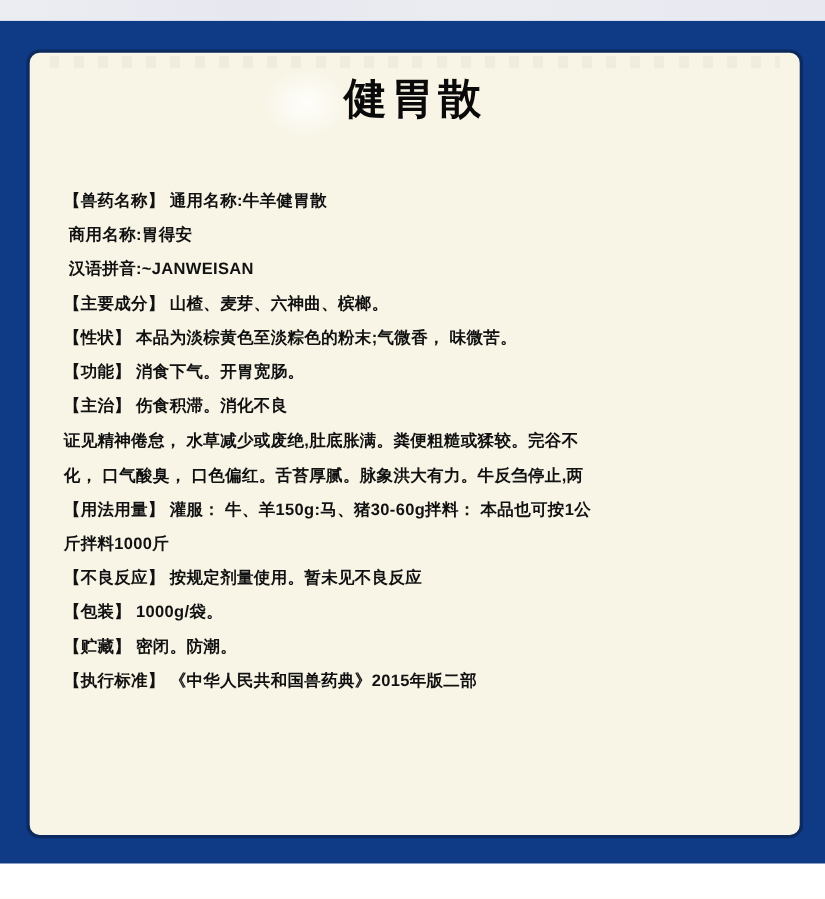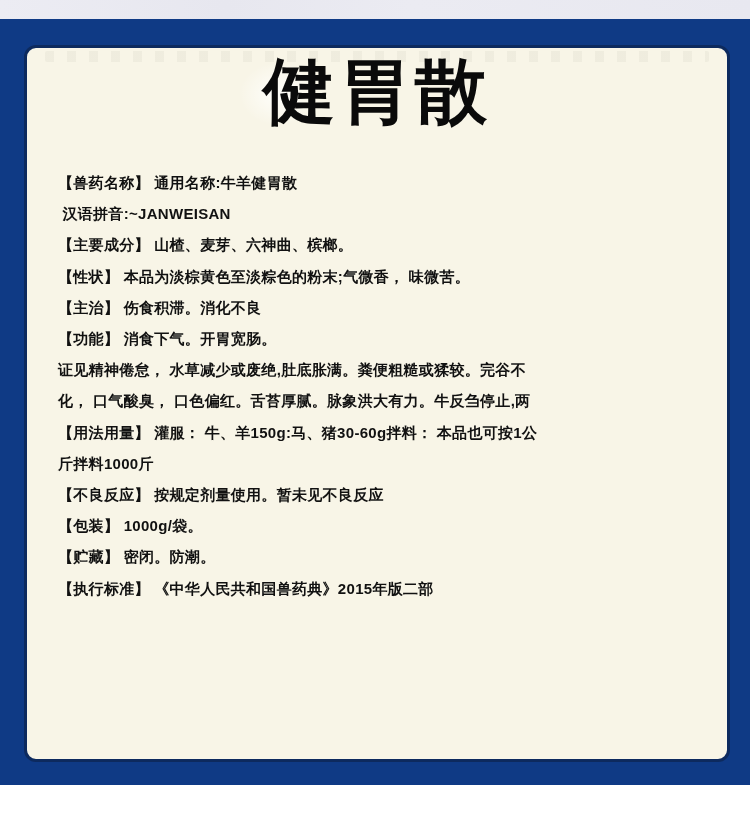--- a/index.html
+++ b/index.html
@@ -31,21 +31,21 @@
     border-radius:2px;
   }
   .title-glow{
     position:absolute;left:212px;top:14px;width:78px;height:64px;
     background:radial-gradient(ellipse at center,rgba(255,255,252,0.95) 0%,rgba(255,255,252,0.0) 70%);
     pointer-events:none;
   }
   .product-title{
     position:absolute;left:0;top:10px;width:100%;
     text-align:center;
-    font-size:72px;line-height:66px;font-weight:700;color:#0a0a0a;
+    font-size:39px;line-height:66px;font-weight:700;color:#0a0a0a;
     letter-spacing:4px;
   }
   .body-text{
     position:absolute;left:31px;top:119px;right:20px;
     color:#111111;
   }
   .body-text .line{
     font-size:15px;line-height:31.2px;font-weight:700;
     white-space:pre;letter-spacing:0.3px;
   }
@@ -55,25 +55,26 @@
 
 <div class="top-strip"></div>
 
 <div class="blue-frame">
   <div class="label-panel">
     <div class="watermark-row"></div>
     <div class="title-glow"></div>
     <div class="product-title">健胃散</div>
     <div class="body-text">
         <div class="line">【兽药名称】 通用名称:牛羊健胃散</div>
+        <div class="line"> 商用名称:胃得安</div>
         <div class="line"> 汉语拼音:~JANWEISAN</div>
         <div class="line">【主要成分】 山楂、麦芽、六神曲、槟榔。</div>
         <div class="line">【性状】 本品为淡棕黄色至淡粽色的粉末;气微香， 味微苦。</div>
+        <div class="line">【功能】 消食下气。开胃宽肠。</div>
         <div class="line">【主治】 伤食积滞。消化不良</div>
-        <div class="line">【功能】 消食下气。开胃宽肠。</div>
         <div class="line">证见精神倦怠， 水草减少或废绝,肚底胀满。粪便粗糙或猱较。完谷不</div>
         <div class="line">化， 口气酸臭， 口色偏红。舌苔厚腻。脉象洪大有力。牛反刍停止,两</div>
         <div class="line">【用法用量】 灌服： 牛、羊150g:马、猪30-60g拌料： 本品也可按1公</div>
         <div class="line">斤拌料1000斤</div>
         <div class="line">【不良反应】 按规定剂量使用。暂未见不良反应</div>
         <div class="line">【包装】 1000g/袋。</div>
         <div class="line">【贮藏】 密闭。防潮。</div>
         <div class="line">【执行标准】 《中华人民共和国兽药典》2015年版二部</div>
       </div>
   </div>

